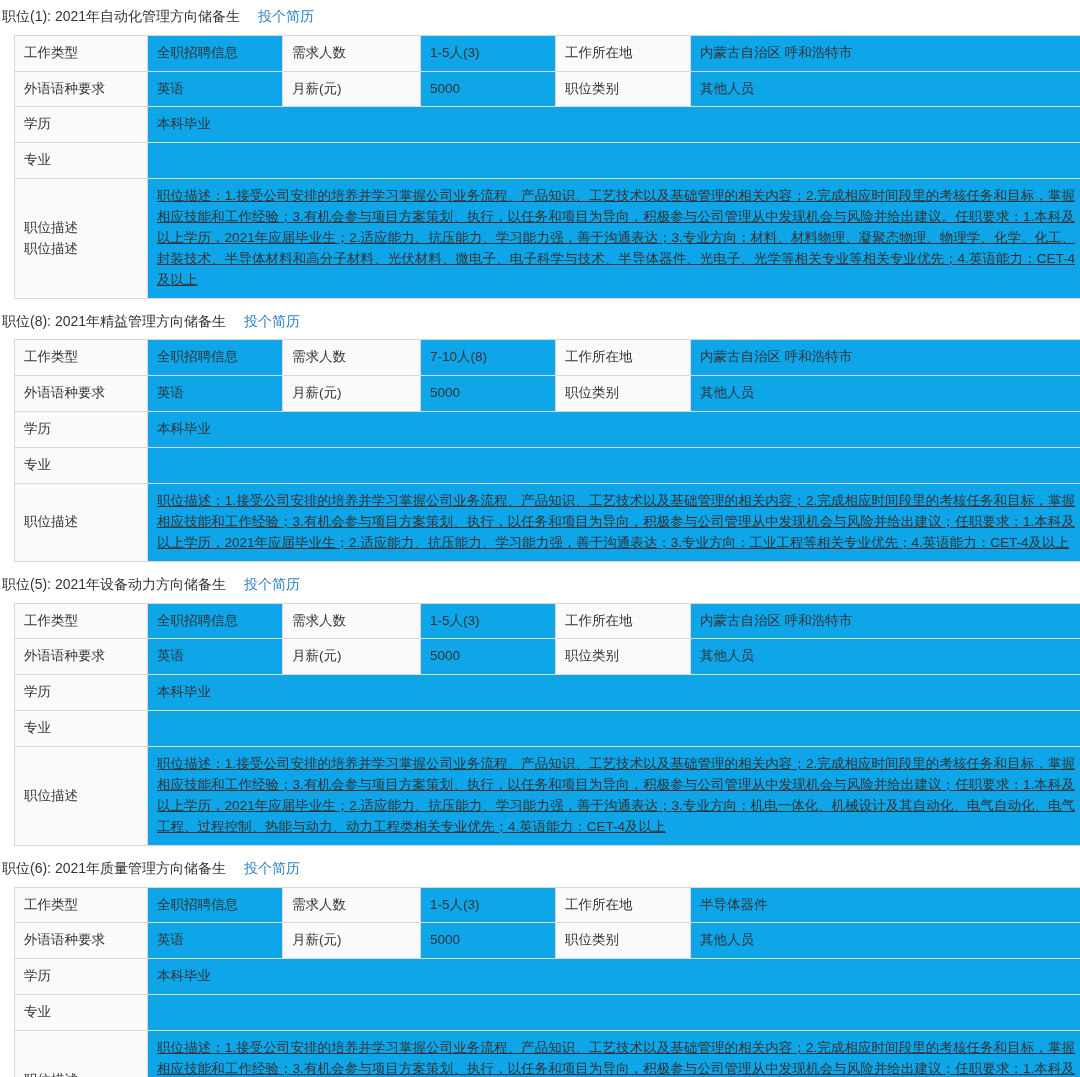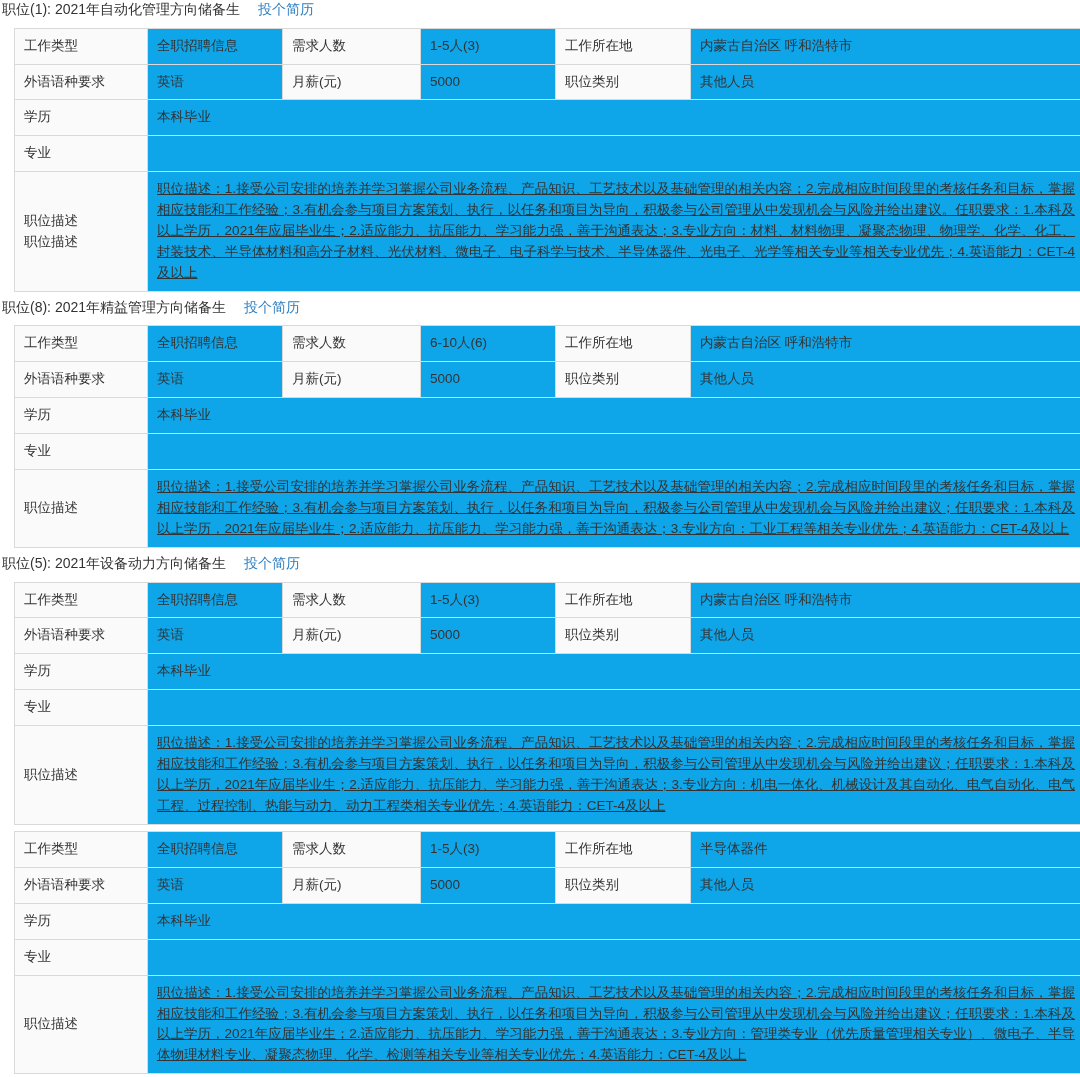--- a/index.html
+++ b/index.html
@@ -15,21 +15,21 @@
     -webkit-font-smoothing: antialiased;
   }
   .page {
     width: 1080px;
     box-sizing: border-box;
   }
   .job-block {
     margin-bottom: 6px;
   }
   .job-header {
-    padding: 0 0 8px 2px;
+    padding: 7px 0 8px 2px;
     font-size: 14px;
     color: #333333;
     line-height: 1.4;
     white-space: nowrap;
   }
   .job-title {
     color: #333333;
   }
   .apply-link {
     color: #2e7fc1;
@@ -141,21 +141,21 @@
           <col class="c3">
           <col class="c4">
           <col class="c5">
           <col class="c6">
         </colgroup>
       <tbody>
         <tr>
           <td class="lbl">工作类型</td>
           <td>全职招聘信息</td>
           <td class="lbl">需求人数</td>
-          <td>6-10人(6)</td>
+          <td>7-10人(8)</td>
           <td class="lbl">工作所在地</td>
           <td>内蒙古自治区 呼和浩特市</td>
         </tr>
         <tr>
           <td class="lbl">外语语种要求</td>
           <td>英语</td>
           <td class="lbl">月薪(元)</td>
           <td>5000</td>
           <td class="lbl">职位类别</td>
           <td>其他人员</td>
@@ -217,20 +217,24 @@
         </tr>
         <tr>
           <td class="desc-label">职位描述</td>
           <td class="desc-body" colspan="5">职位描述：1.接受公司安排的培养并学习掌握公司业务流程、产品知识、工艺技术以及基础管理的相关内容；2.完成相应时间段里的考核任务和目标，掌握相应技能和工作经验；3.有机会参与项目方案策划、执行，以任务和项目为导向，积极参与公司管理从中发现机会与风险并给出建议；任职要求：1.本科及以上学历，2021年应届毕业生；2.适应能力、抗压能力、学习能力强，善于沟通表达；3.专业方向：机电一体化、机械设计及其自动化、电气自动化、电气工程、过程控制、热能与动力、动力工程类相关专业优先；4.英语能力：CET-4及以上</td>
         </tr>
       </tbody>
     </table>
   </div>
 
   <div class="job-block">
+    <div class="job-header">
+      <span class="job-title">职位(6): 2021年质量管理方向储备生</span>
+      <a class="apply-link" href="#">投个简历</a>
+    </div>
     <table class="job-table">
       <colgroup>
           <col class="c1">
           <col class="c2">
           <col class="c3">
           <col class="c4">
           <col class="c5">
           <col class="c6">
         </colgroup>
       <tbody>

